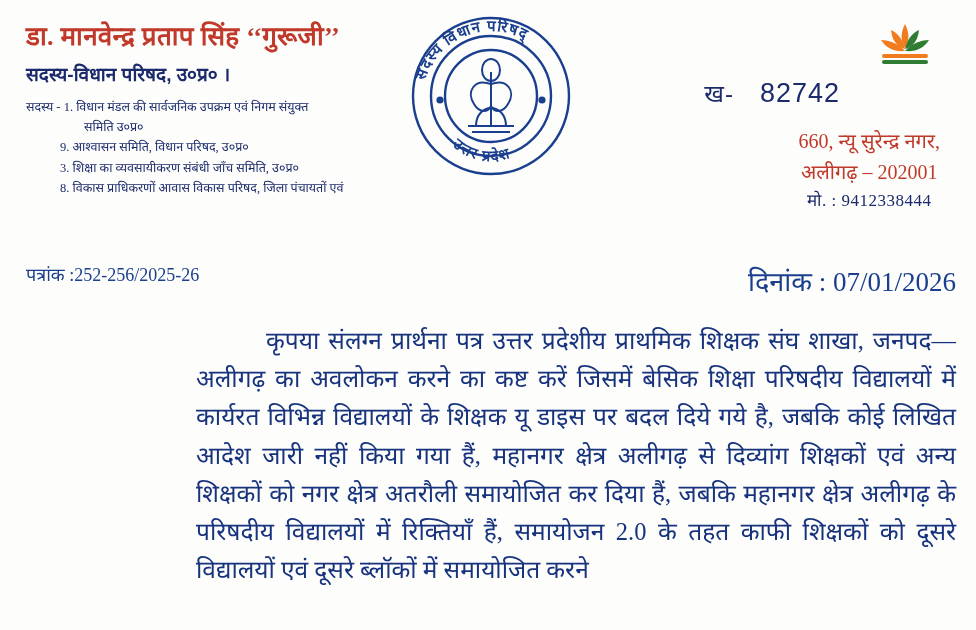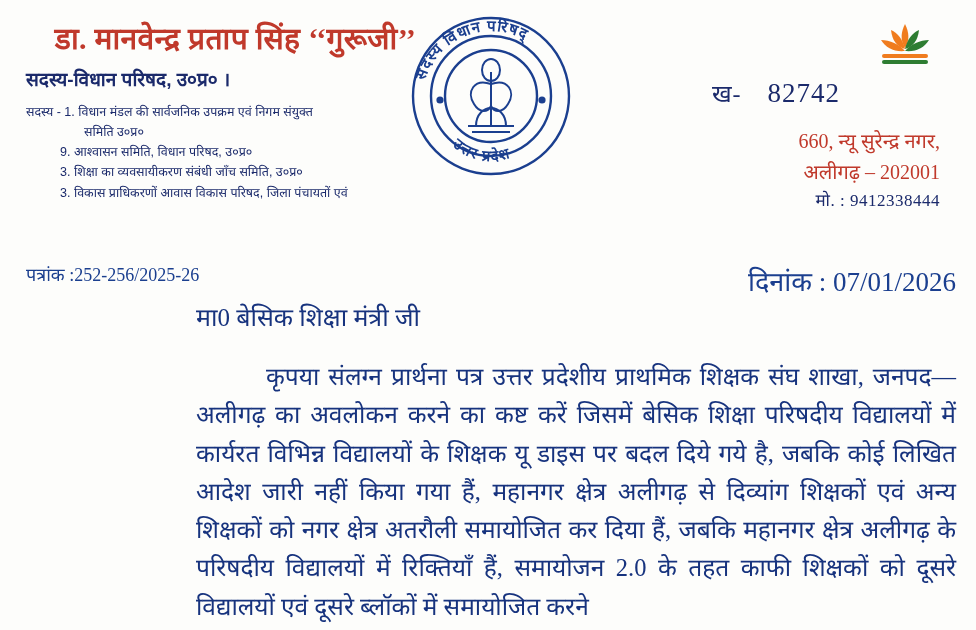--- a/index.html
+++ b/index.html
@@ -31,39 +31,38 @@
 
   .lh-left {
     position: absolute;
     left: 26px;
     top: 22px;
     width: 390px;
     color: #1b2a6b;
   }
   .lh-name {
     font-family: "Liberation Serif", serif;
-    font-size: 30px;
+    font-size: 26px;
     font-weight: bold;
     color: #c0392b;
     letter-spacing: 0.3px;
     line-height: 1.15;
     white-space: nowrap;
-    text-align: right;
   }
   .lh-sub {
     font-family: Liberation Sans, sans-serif;
     font-size: 19px;
     font-weight: bold;
     color: #1b2a6b;
     margin-top: 9px;
     white-space: nowrap;
   }
   .lh-list {
     margin-top: 10px;
-    font-family: Liberation Sans, sans-serif;
+    font-family: Liberation Serif, serif;
     font-size: 12.5px;
     color: #1b2a6b;
     line-height: 1.62;
   }
   .lh-list-row {
     white-space: nowrap;
   }
   .lh-list-row.indent {
     padding-left: 58px;
   }
@@ -96,35 +95,35 @@
     position: absolute;
     right: 22px;
     top: 0px;
     width: 62px;
     height: 48px;
   }
   .file-no {
     position: absolute;
     right: 118px;
     top: 58px;
-    font-family: Liberation Serif, serif;
+    font-family: Liberation Sans, sans-serif;
     font-size: 27px;
     color: #1b2a6b;
     white-space: nowrap;
     letter-spacing: 1px;
   }
   .file-no .kh {
     font-size: 24px;
     margin-right: 26px;
   }
   .addr {
     position: absolute;
     right: 18px;
     top: 108px;
-    text-align: right;
+    text-align: center;
     font-family: "Liberation Serif", serif;
     color: #c0392b;
     font-size: 20px;
     line-height: 1.55;
     white-space: nowrap;
   }
   .addr .mob {
     color: #1b2a6b;
     font-size: 17px;
     letter-spacing: 0.5px;
@@ -197,21 +196,21 @@
       <div class="lh-name">डा. मानवेन्द्र प्रताप सिंह ‘‘गुरूजी’’</div>
       <div class="lh-sub">सदस्य-विधान परिषद, उ०प्र० ।</div>
       <div class="lh-list">
         <div class="lh-list-row">
           <span>सदस्य -</span>
           <span>1. विधान मंडल की सार्वजनिक उपक्रम एवं निगम संयुक्त</span>
         </div>
         <div class="lh-list-row indent">समिति उ०प्र०</div>
         <div class="lh-list-row indent2">9. आश्वासन समिति, विधान परिषद, उ०प्र०</div>
         <div class="lh-list-row indent2">3. शिक्षा का व्यवसायीकरण संबंधी जाँच समिति, उ०प्र०</div>
-        <div class="lh-list-row indent2">3. विकास प्राधिकरणों आवास विकास परिषद, जिला पंचायतों एवं</div>
+        <div class="lh-list-row indent2">8. विकास प्राधिकरणों आवास विकास परिषद, जिला पंचायतों एवं</div>
       </div>
     </div>
 
     <div class="emblem">
       <svg width="190" height="180" viewBox="0 0 190 180">
         <g fill="none" stroke="#1b3f8f" stroke-width="2.4">
           <circle cx="95" cy="88" r="78"></circle>
           <circle cx="95" cy="88" r="60"></circle>
           <circle cx="95" cy="88" r="46"></circle>
         </g>
@@ -278,17 +277,16 @@
     <div class="ref-no">
       <span>पत्रांक :</span><span>252-256/2025-26</span>
     </div>
     <div class="ref-date">
       <span>दिनांक :</span>
       <span>07/01/2026</span>
     </div>
   </div>
 
   <div class="body-block">
-    <div class="to-line">मा0 बेसिक शिक्षा मंत्री जी</div>
     <div class="para"><span class="indent-first"></span><span>कृपया संलग्न प्रार्थना पत्र उत्तर प्रदेशीय प्राथमिक शिक्षक संघ शाखा, जनपद—अलीगढ़ का अवलोकन करने का कष्ट करें जिसमें बेसिक शिक्षा परिषदीय विद्यालयों में कार्यरत विभिन्न विद्यालयों के शिक्षक यू डाइस पर बदल दिये गये है, जबकि कोई लिखित आदेश जारी नहीं किया गया हैं, महानगर क्षेत्र अलीगढ़ से दिव्यांग शिक्षकों एवं अन्य शिक्षकों को नगर क्षेत्र अतरौली समायोजित कर दिया हैं, जबकि महानगर क्षेत्र अलीगढ़ के परिषदीय विद्यालयों में रिक्तियाँ हैं, समायोजन 2.0 के तहत काफी शिक्षकों को दूसरे विद्यालयों एवं दूसरे ब्लॉकों में समायोजित करने</span></div>
   </div>
 
 </div>
 
 </body></html>

